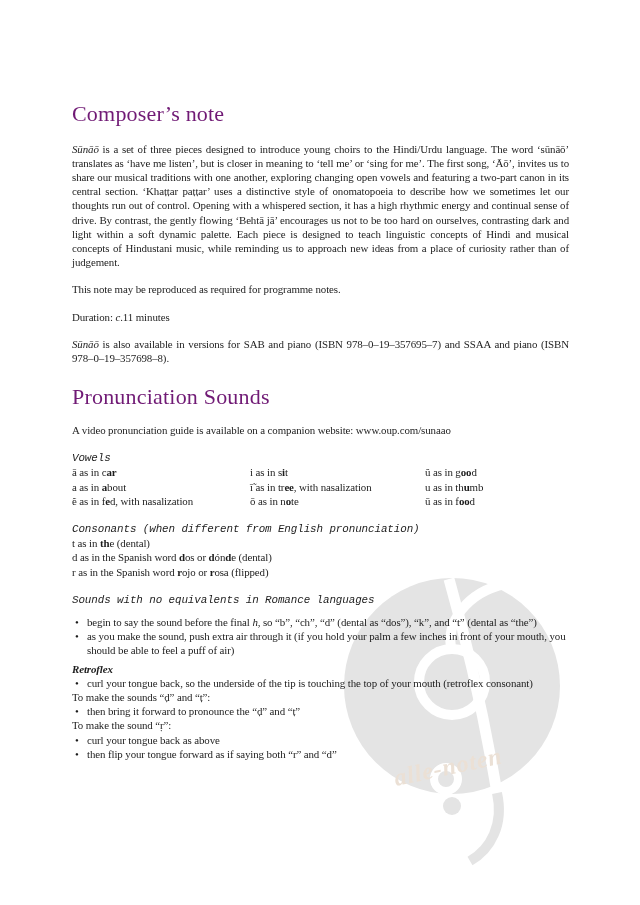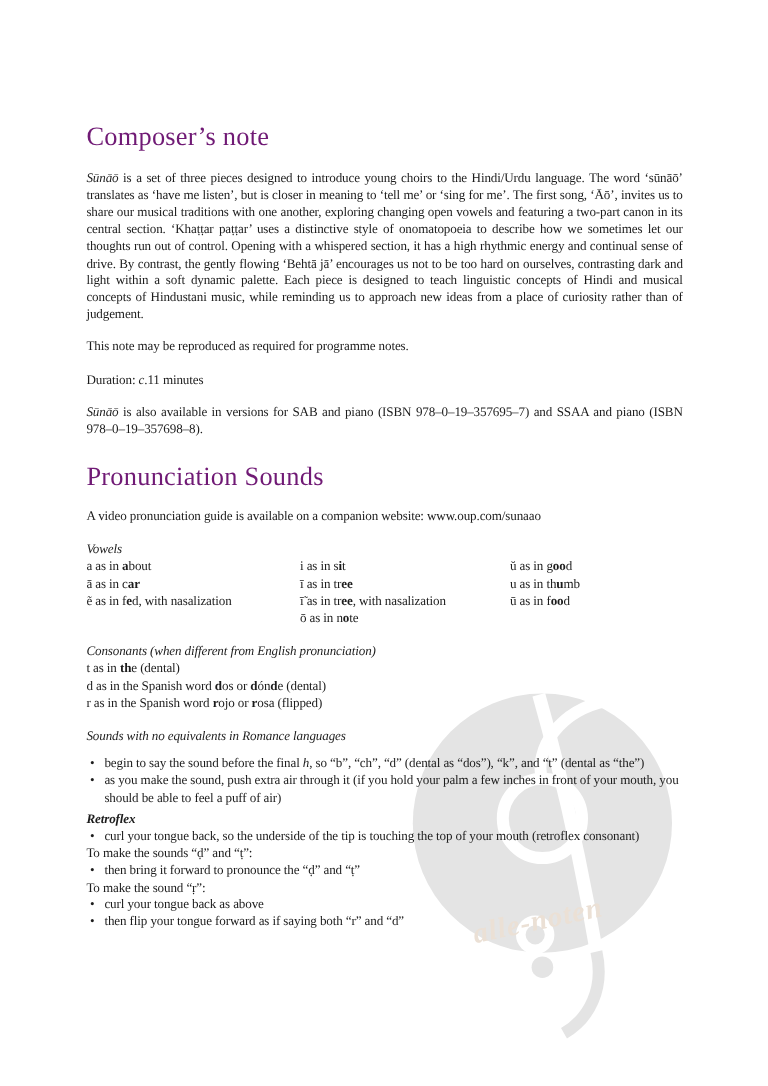--- a/index.html
+++ b/index.html
@@ -25,21 +25,21 @@
   .body{
     font-size:10.9px;
     line-height:14.2px;
     letter-spacing:-0.1px;
     margin:0;
     color:#1c1c1c;
   }
   .just{text-align:justify;}
   .mt-para{margin-top:13px;}
   .mt-first{margin-top:15px;}
-  .ital{font-style:italic;}
+  .ital{font-style:italic;font-family:Liberation Mono, monospace;}
   .bold-ital{font-style:italic;font-weight:bold;}
   .label{font-size:10.9px;line-height:14.2px;letter-spacing:-0.1px;color:#1c1c1c;}
   .mt-sec{margin-top:14px;}
   .mt-small{margin-top:8px;}
   .mt-tiny{margin-top:4px;}
   .vowel-grid{display:flex;}
   .vcol-1{width:178px;}
   .vcol-2{width:175px;}
   .vcol-3{width:144px;}
   .bullet{position:relative;padding-left:15px;}
@@ -79,27 +79,26 @@
     <p class="body just mt-para"><i>Sūnāō</i> is also available in versions for SAB and piano (ISBN 978–0–19–357695–7) and SSAA and piano (ISBN 978–0–19–357698–8).</p>
 
     <h1 class="pg">Pronunciation Sounds</h1>
 
     <p class="body mt-para">A video pronunciation guide is available on a companion website: www.oup.com/sunaao</p>
 
     <div class="mt-sec">
       <div class="label ital">Vowels</div>
       <div class="vowel-grid">
         <div class="vcol-1">
+          <div class="body">ā as in c<b>ar</b></div>
           <div class="body">a as in <b>a</b>bout</div>
-          <div class="body">ā as in c<b>ar</b></div>
           <div class="body">ẽ as in f<b>e</b>d, with nasalization</div>
         </div>
         <div class="vcol-2">
           <div class="body">i as in s<b>i</b>t</div>
-          <div class="body">ī as in tr<b>ee</b></div>
           <div class="body">ī̃ as in tr<b>ee</b>, with nasalization</div>
           <div class="body">ō as in n<b>o</b>te</div>
         </div>
         <div class="vcol-3">
           <div class="body">ŭ as in g<b>oo</b>d</div>
           <div class="body">u as in th<b>u</b>mb</div>
           <div class="body">ū as in f<b>oo</b>d</div>
         </div>
       </div>
     </div>

